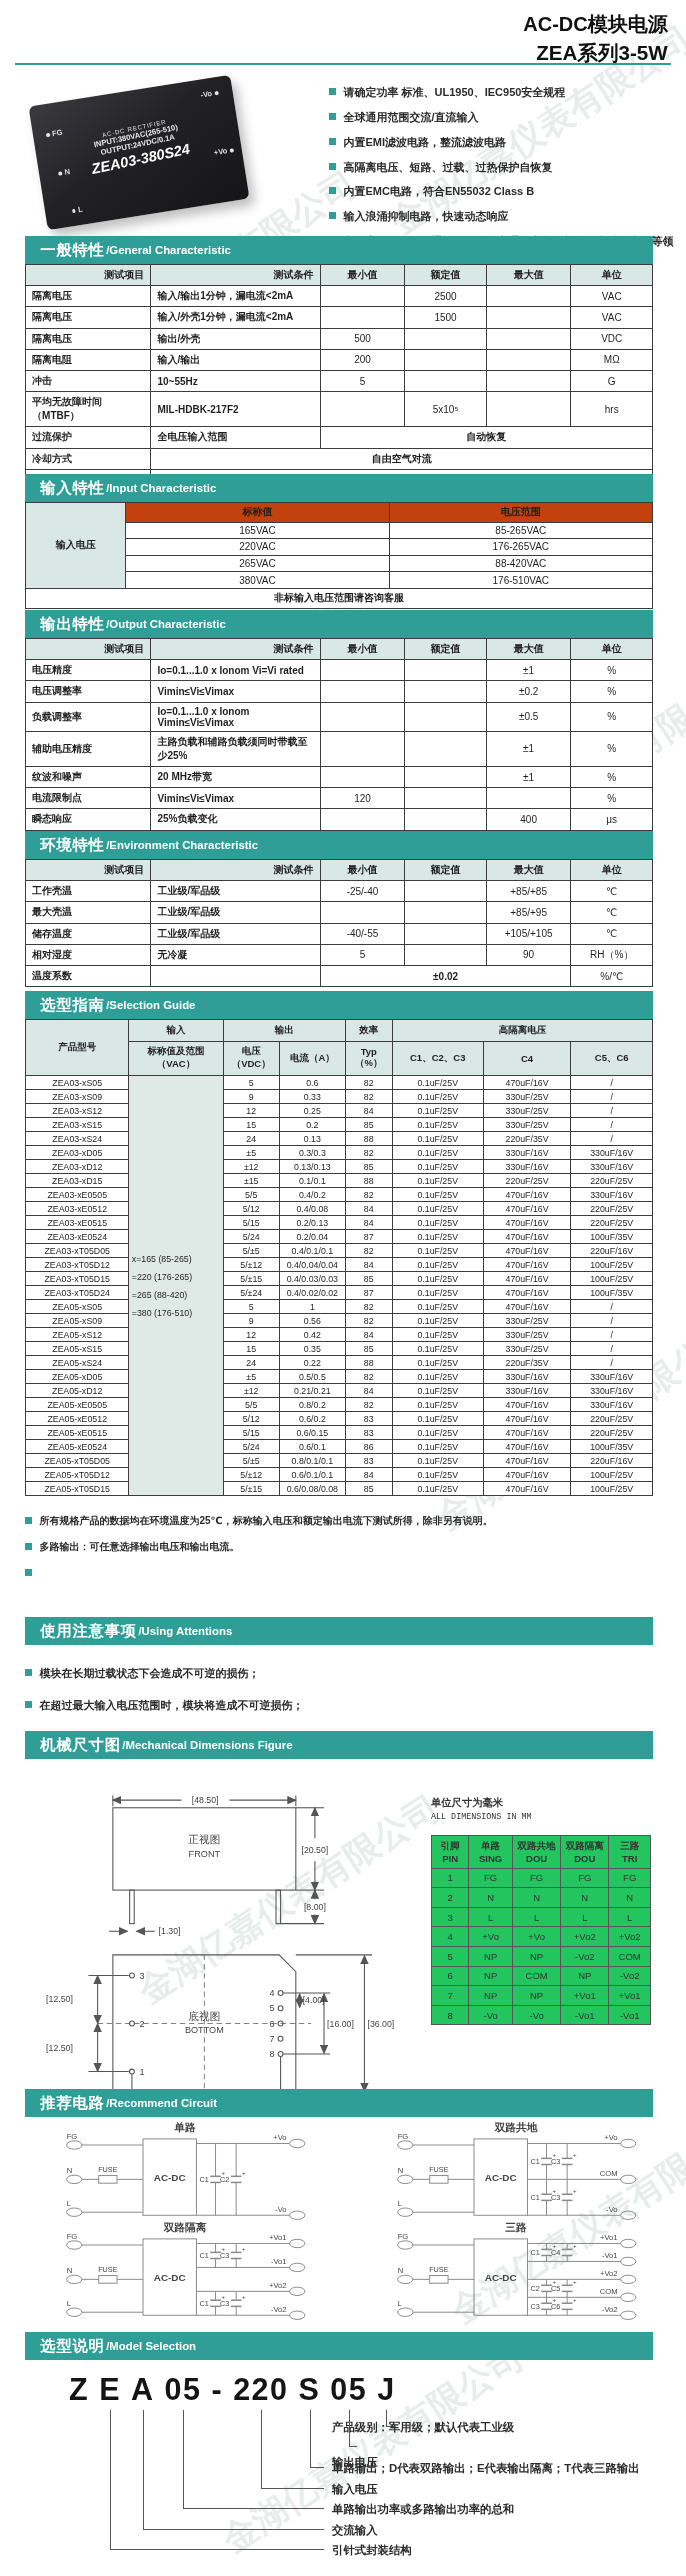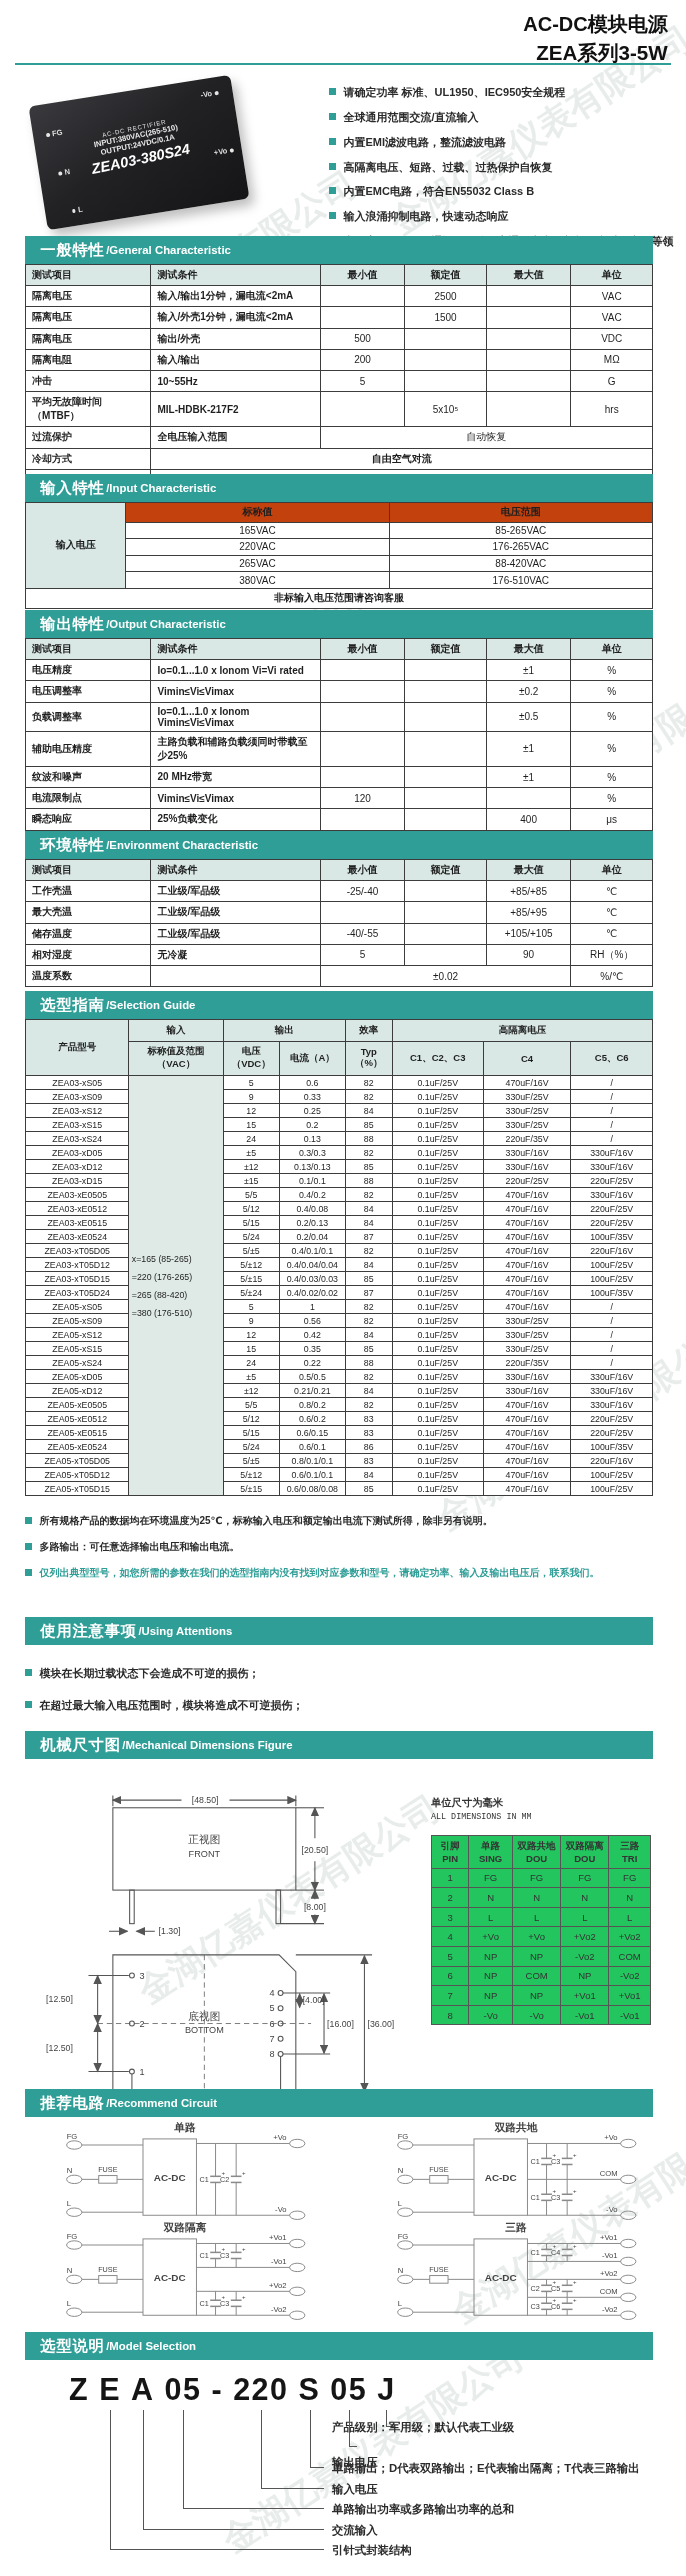--- a/index.html
+++ b/index.html
@@ -31,23 +31,23 @@
 #features .bullet-row{margin-bottom:10px}
 .bullet-row{display:flex;align-items:flex-start}
 .bullet-sq{flex:0 0 6.9px;width:6.9px;height:6.9px;background:#2f9e97;margin:3.1px 7.6px 0 0}
 .bullet-text{font-size:11px;font-weight:bold;color:#2b2b2b;line-height:1.35}
 .bullet-text.teal{color:#2f9e97}
 
 table{width:100%;border-collapse:collapse;table-layout:fixed;background:#fff}
 td,th{border:0.8px solid #3c3c3c;font-size:10px;padding:3.1px 6.1px;text-align:center;
   white-space:pre-line;color:#1f1f1f;overflow:hidden}
 th{background:#d9e8e5;font-weight:bold}
-.char-table th:nth-child(-n+2){text-align:left}
+.char-table th:nth-child(-n+2){text-align:right}
 .char-table td:nth-child(1),.char-table td:nth-child(2){text-align:left;font-weight:bold}
-.cell-center{text-align:center !important;font-weight:normal}
+.cell-center{text-align:center !important;font-weight:bold}
 #t-input td{padding:2.3px 6.1px}
 .cell-label{background:#d9e8e5;font-weight:bold !important;text-align:center !important}
 .cell-head{background:#c2410c;font-weight:bold}
 .cell-strong{font-weight:bold}
 
 #t-selection th{font-size:9.5px;padding:3.8px 2.3px}
 #t-selection td{font-size:8.8px;padding:1.5px 2.3px;font-weight:normal}
 .input-legend{background:#dfeae7;text-align:left;font-size:8.8px;line-height:2.05;vertical-align:middle}
 #selection-notes{margin-top:18px}
 #selection-notes .bullet-row{margin-bottom:12.2px}
@@ -742,21 +742,20 @@
       <div class="bullet-row">
         <span class="bullet-sq"></span>
         <span class="bullet-text">所有规格产品的数据均在环境温度为25℃，标称输入电压和额定输出电流下测试所得，除非另有说明。</span>
       </div>
       <div class="bullet-row">
         <span class="bullet-sq"></span>
         <span class="bullet-text">多路输出：可任意选择输出电压和输出电流。</span>
       </div>
       <div class="bullet-row">
         <span class="bullet-sq"></span>
-        <span class="bullet-text teal">仅列出典型型号，如您所需的参数在我们的选型指南内没有找到对应参数和型号，请确定功率、输入及输出电压后，联系我们。</span>
       </div>
     </div>
 </div>
 
 <div class="section" style="top:1617px">
   <div class="sec-bar">
     <span class="zh">使用注意事项</span>
     <span class="en">/Using Attentions</span>
   </div>
   <div id="attention-list">

